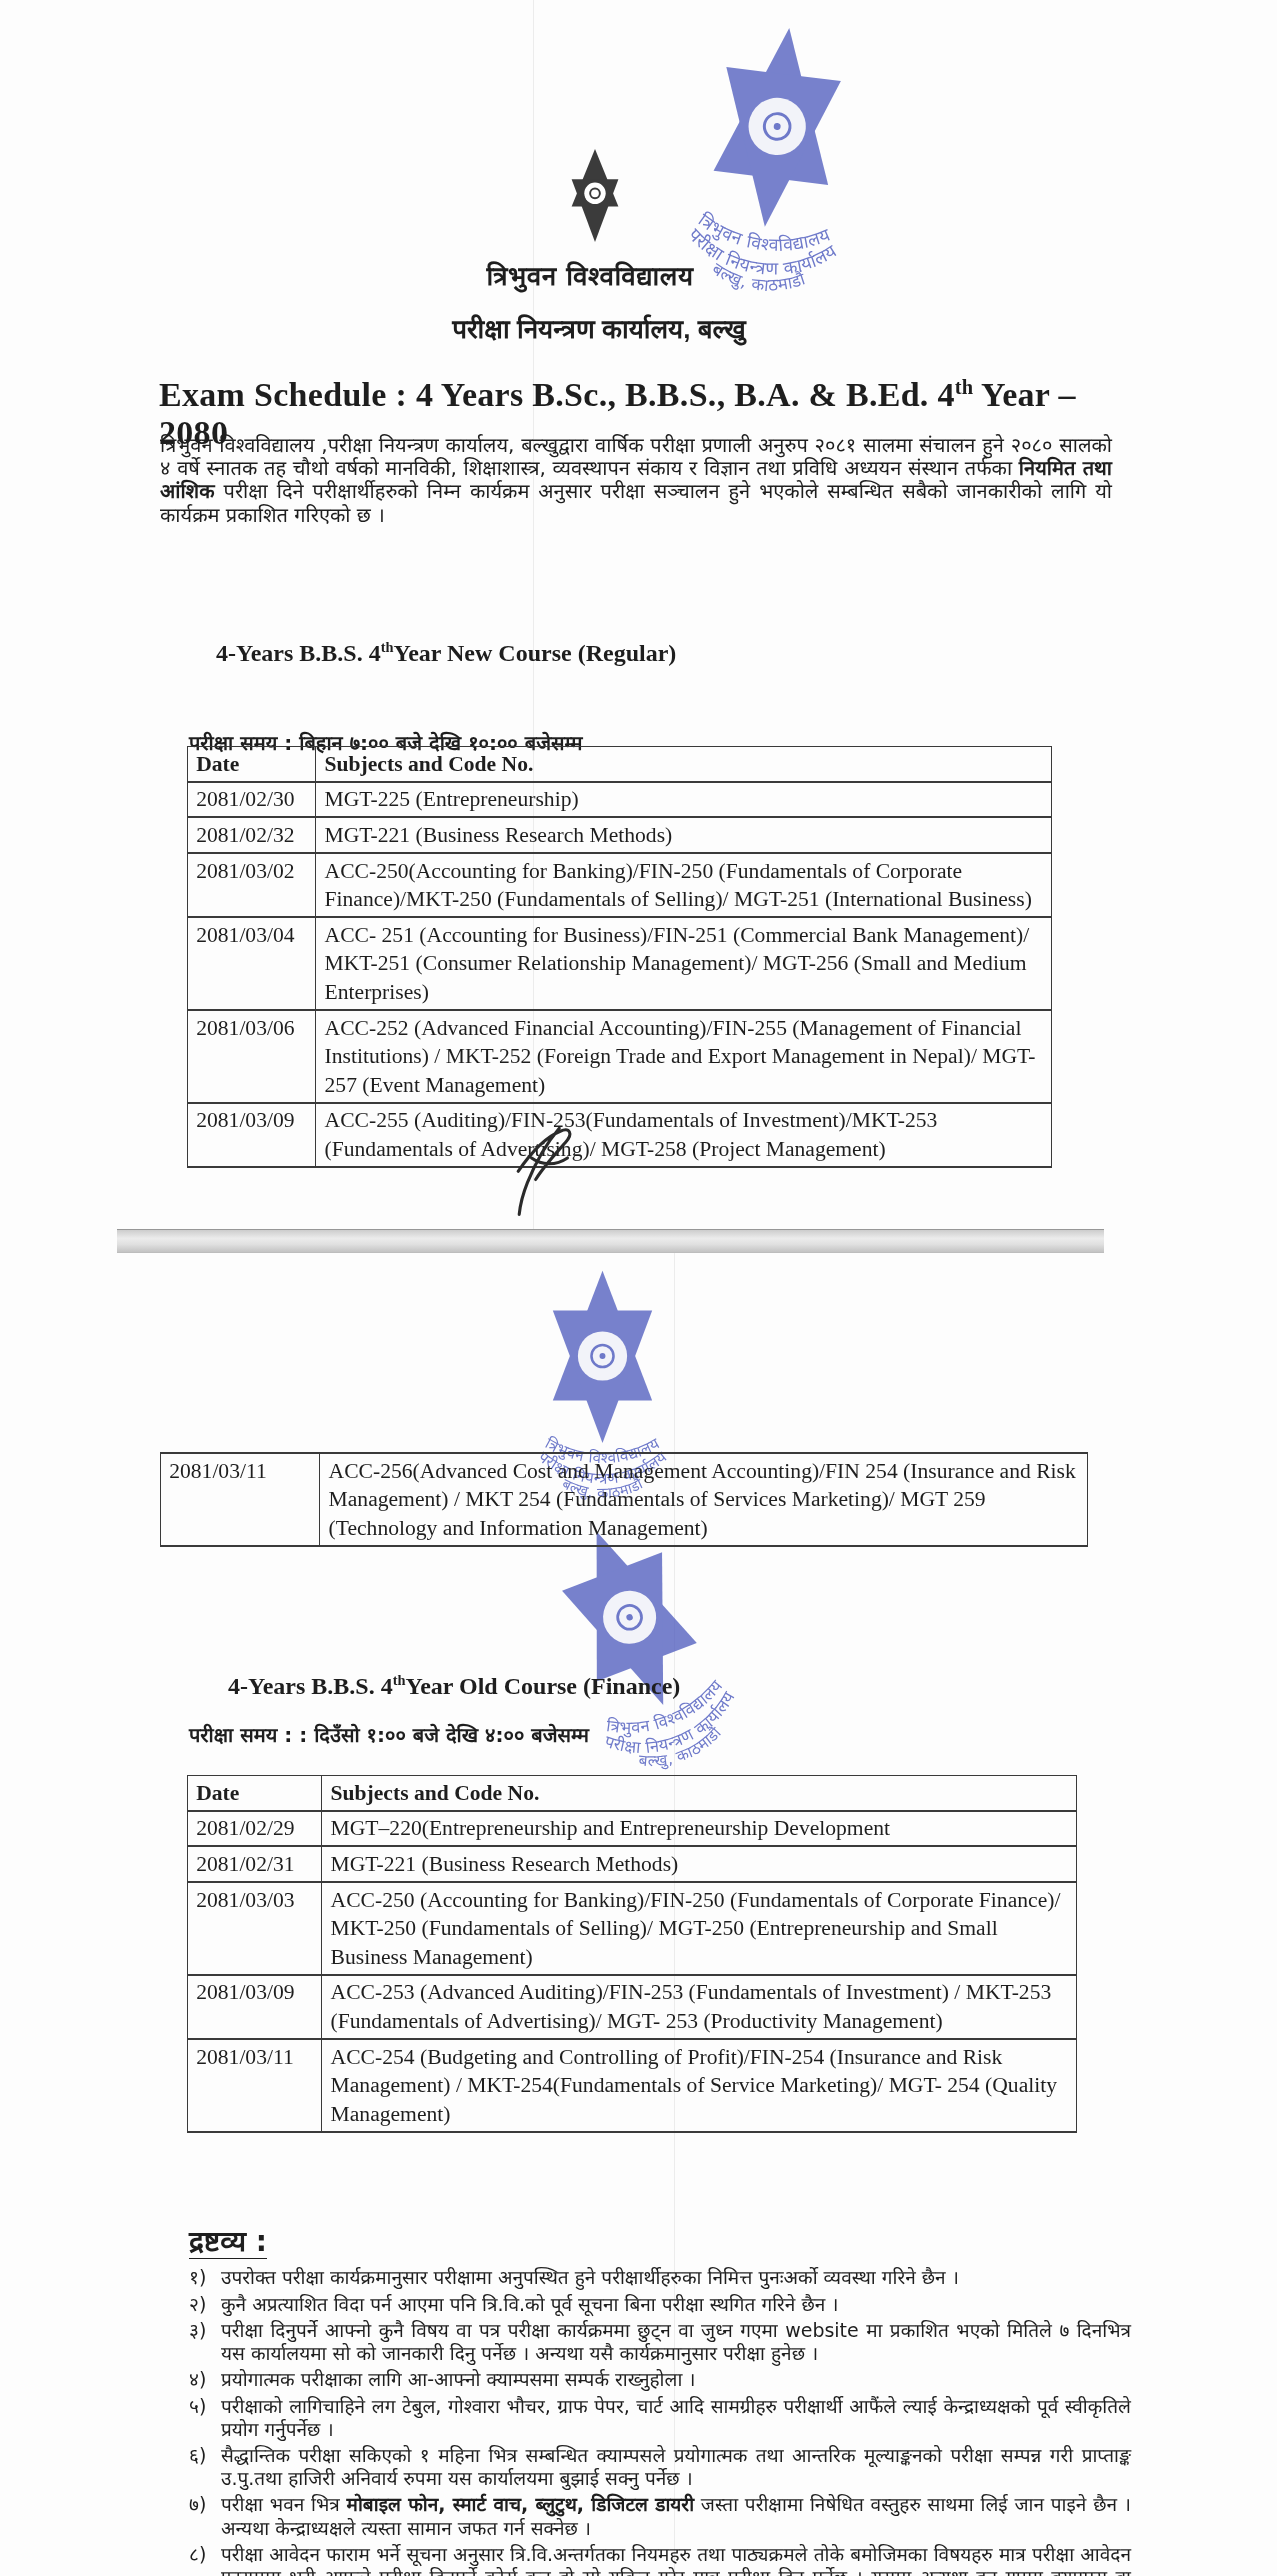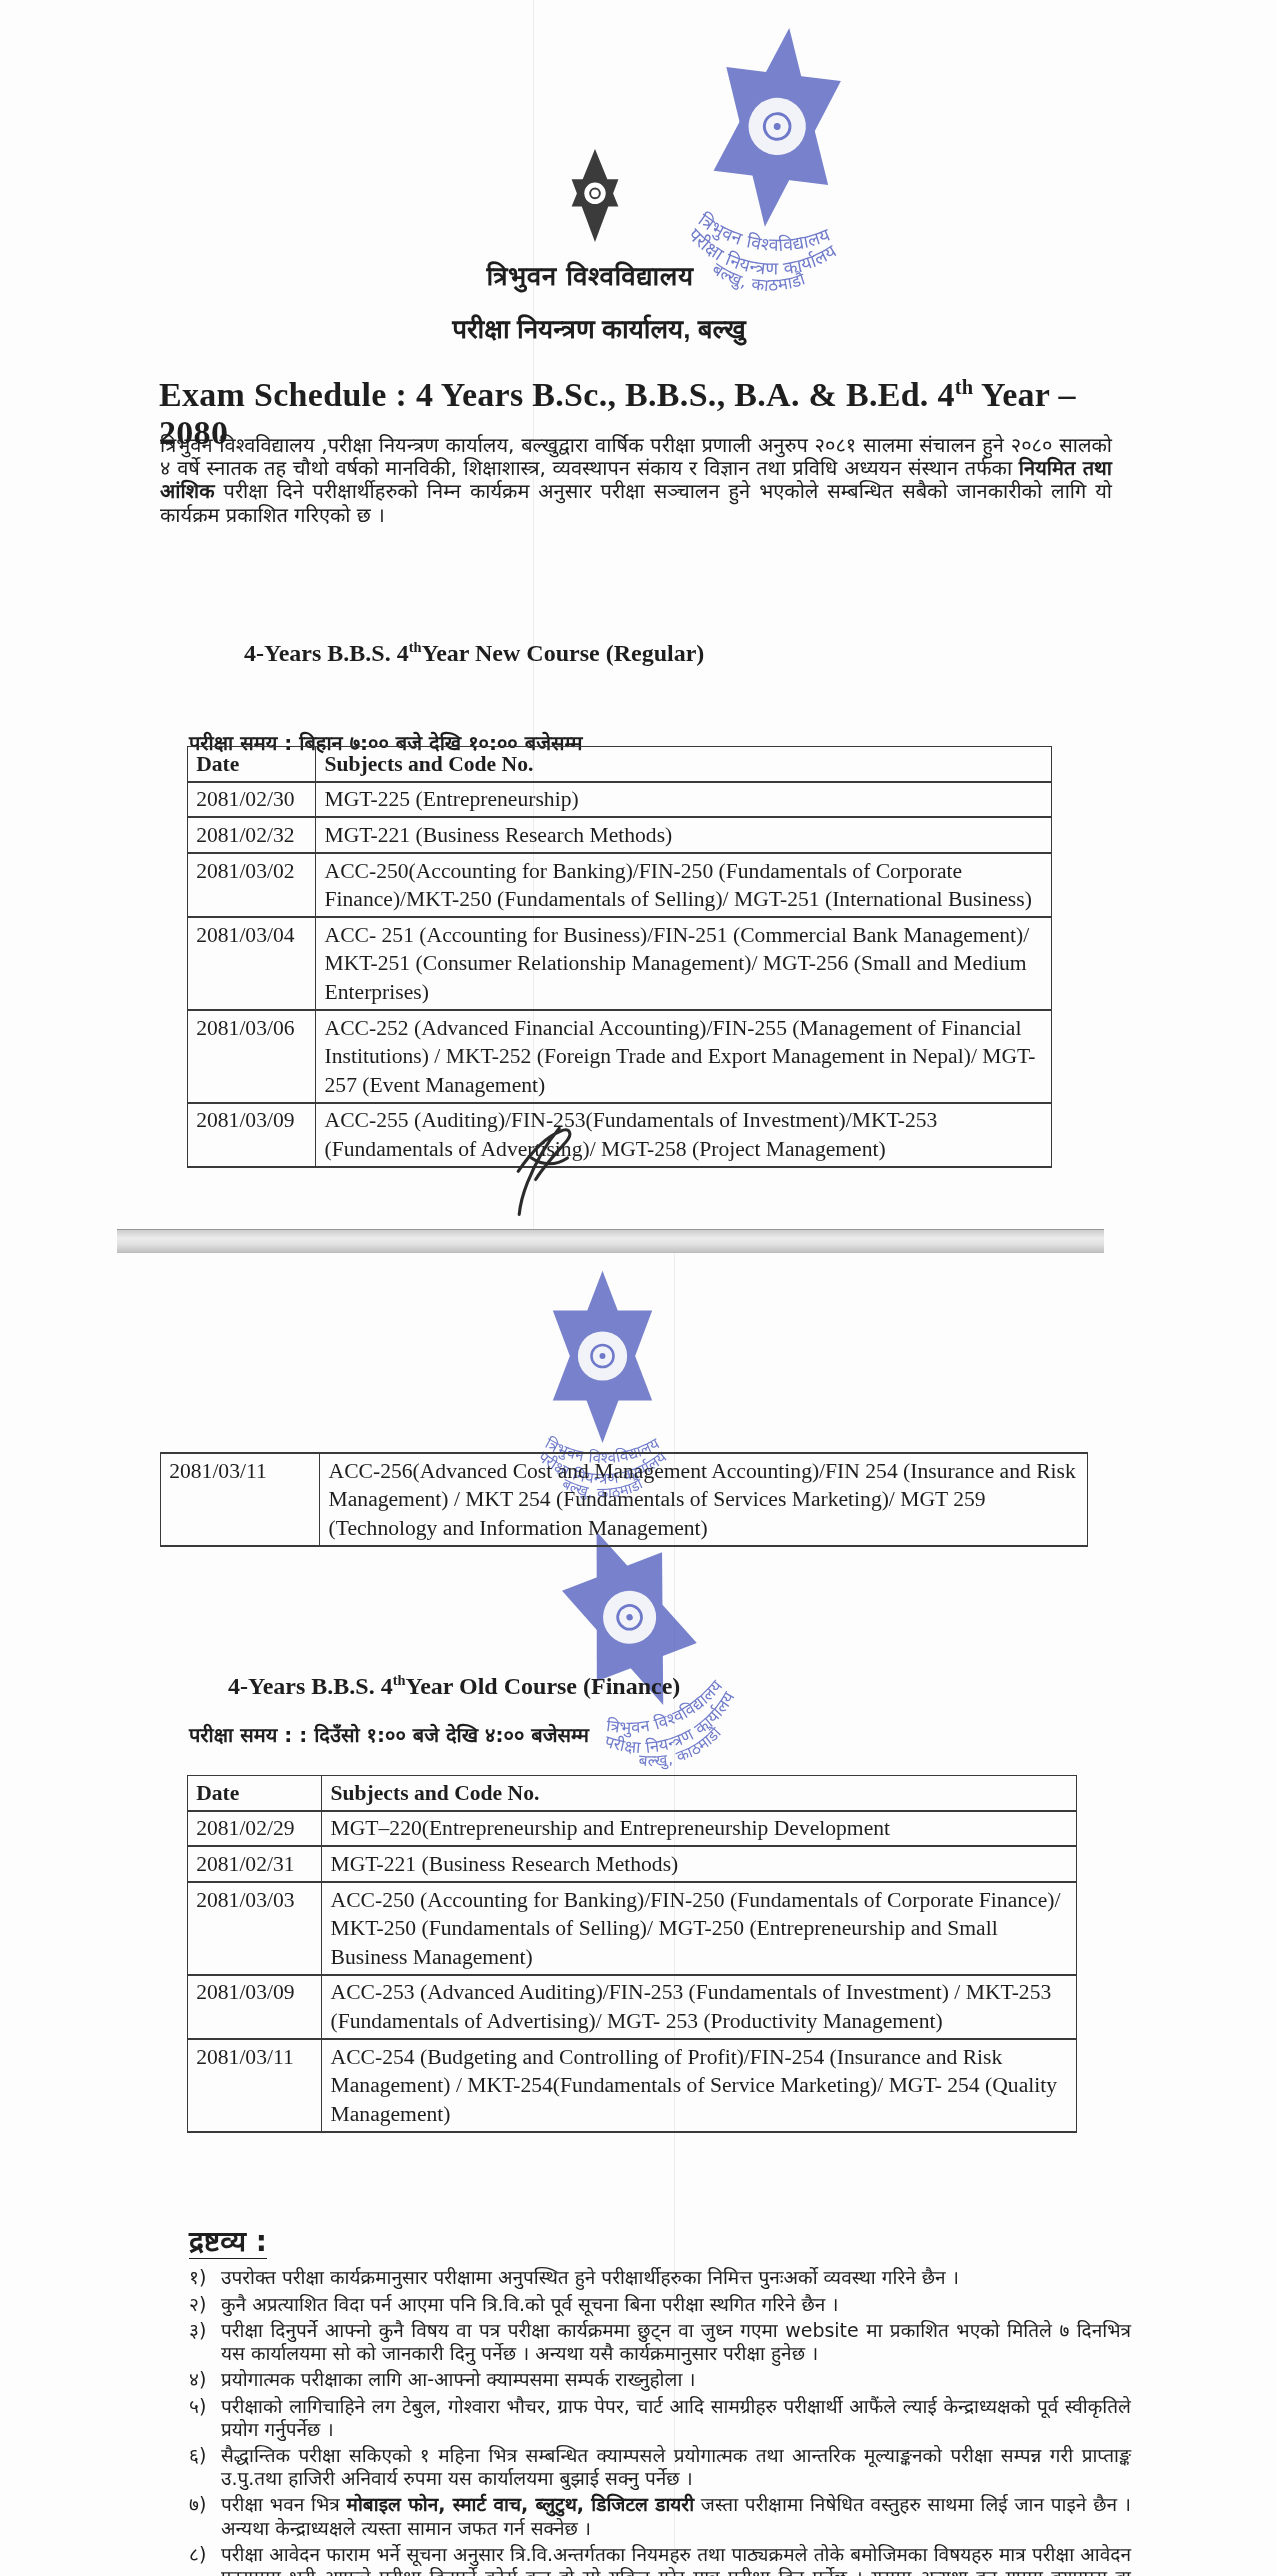--- a/index.html
+++ b/index.html
@@ -20,21 +20,21 @@
   .stamp-3{left:538px;top:1517px;width:206px;height:260px;transform:rotate(-21deg);}
 
   .univ-name{left:358px;top:257px;width:464px;text-align:center;font-size:26px;font-weight:bold;letter-spacing:0.5px;font-family:"DejaVu Sans","Liberation Serif",serif;}
   .office-name{left:361px;top:310px;width:476px;text-align:center;font-size:26px;font-weight:bold;font-family:Liberation Sans, sans-serif;}
   .main-title{left:159px;top:376px;width:979px;font-size:34px;font-weight:bold;letter-spacing:0.3px;}
   sup{font-size:60%;}
 
   .intro{left:160px;top:434px;width:952px;font-size:20px;line-height:1.16;text-align:justify;font-family:"DejaVu Sans","Liberation Serif",serif;}
 
   .sec-heading{font-size:24px;font-weight:bold;}
-  .sec1-heading{left:244px;top:639px;}
+  .sec1-heading{left:216px;top:639px;}
   .sec2-heading{left:228px;top:1672px;}
   .exam-time{font-size:20px;font-weight:bold;font-family:"DejaVu Sans","Liberation Serif",serif;margin-top:36px;}
   .time-1{left:189px;top:693px;}
   .time-2{left:189px;top:1685px;}
 
   table.sched{position:absolute;border-collapse:collapse;table-layout:fixed;background:transparent;padding-left:29px;}
   table.sched th,table.sched td{
     border:1.5px solid #3a3a3a;font-size:21.6px;line-height:1.32;padding:2.6px 8.2px;
     vertical-align:top;text-align:left;word-wrap:break-word;
   }

